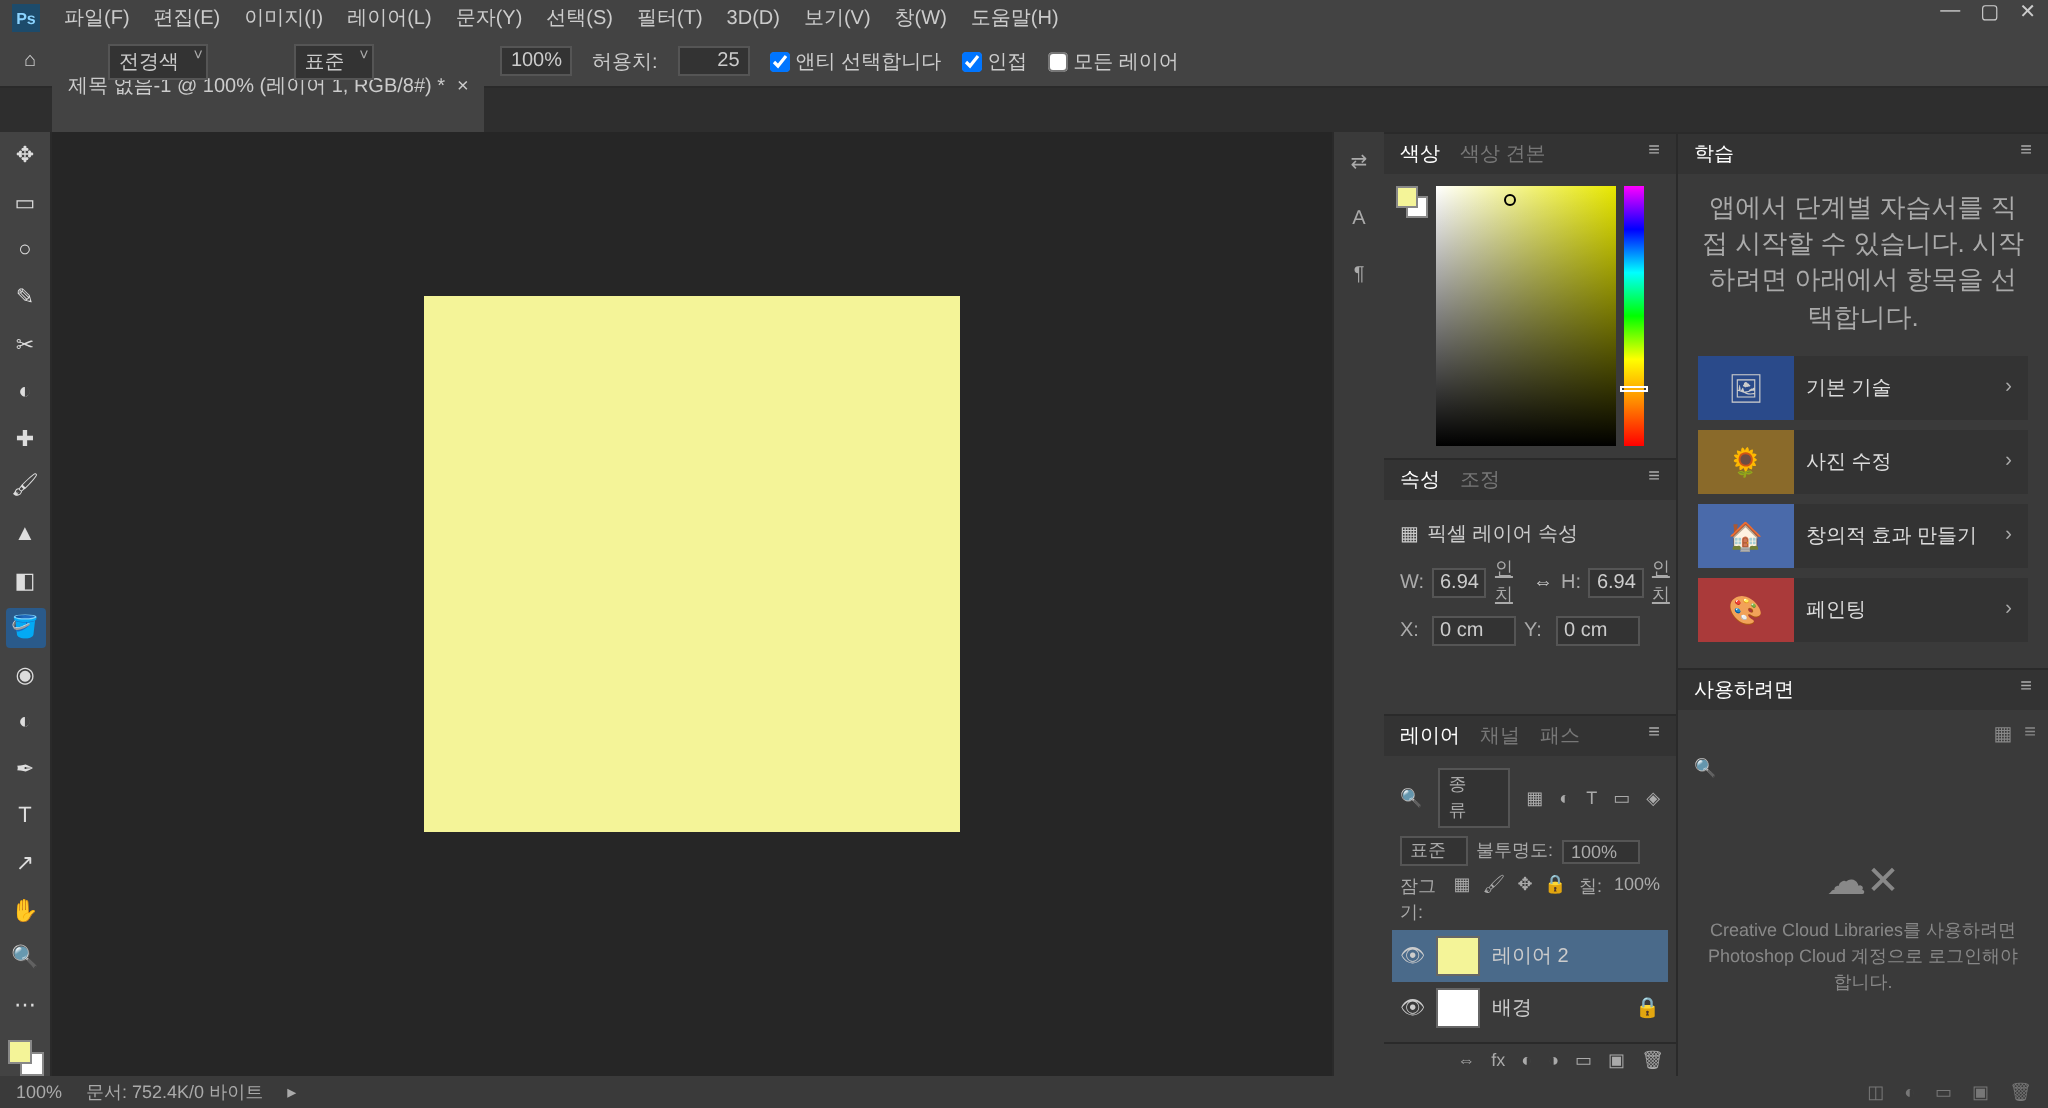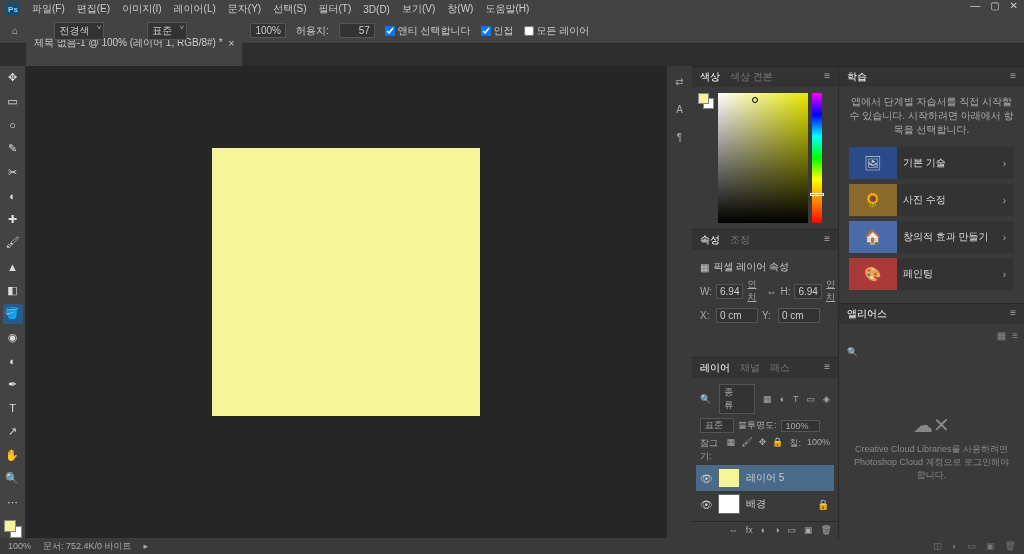--- a/index.html
+++ b/index.html
@@ -83,21 +83,21 @@
   .thumb.y { background: #f4f498; }
   .thumb.w { background: #fff; }
   .lock { margin-left: auto; color: #aaa; }
   .layer-foot { display: flex; gap: 8px; padding: 3px 6px; font-size: 9px; color: #aaa; justify-content: flex-end; border-top: 1px solid #2a2a2a; }
 
   
   .right-col { width: 186px; background: #3a3a3a; border-left: 1px solid #2a2a2a; display: flex; flex-direction: column; }
   .learn-body { padding: 8px 10px; text-align: center; font-size: 10px; }
   .learn-title { font-size: 11px; color: #fff; margin-bottom: 6px; }
   .learn-title .light { color: #ccc; }
-  .learn-sub { color: #aaa; font-size: 10px; line-height: 1.4; margin-bottom: 10px; }
+  .learn-sub { color: #aaa; font-size: 13px; line-height: 1.4; margin-bottom: 10px; }
   .learn-card { display: flex; align-items: center; margin: 5px 0; background: #333; height: 32px; }
   .learn-card .limg { width: 48px; height: 32px; display: flex; align-items: center; justify-content: center; font-size: 14px; }
   .learn-card .ltxt { flex: 1; text-align: left; padding: 0 6px; font-size: 10px; color: #ddd; }
   .learn-card .larrow { padding: 0 8px; color: #aaa; }
   .cclib { flex: 1; display: flex; flex-direction: column; align-items: center; justify-content: center; text-align: center; padding: 10px; color: #888; font-size: 9px; }
   .cclib .ccicon { font-size: 20px; margin-bottom: 6px; }
 
   
   .status { position: absolute; bottom: 0; left: 0; height: 16px; width: 672px; background: #3a3a3a; display: flex; align-items: center; padding: 0 8px; font-size: 9px; color: #aaa; gap: 12px; }
   .status-right { position: absolute; bottom: 0; right: 0; width: 352px; height: 16px; background: #3a3a3a; display: flex; align-items: center; justify-content: flex-end; padding: 0 8px; gap: 10px; font-size: 9px; color: #777; }
@@ -127,21 +127,21 @@
 
 <div class="options">
   <span class="home-icon">⌂</span>
   <span>🪣</span>
   <span class="dd">전경색</span>
   <span>모드:</span>
   <span class="dd">표준</span>
   <span>불투명도:</span>
   <span class="num">100%</span>
   <span>허용치:</span>
-  <span class="num">57</span>
+  <span class="num">25</span>
   <label class="chk">
       <input type="checkbox" checked="" style="">
       <span>앤티 선택합니다</span>
     </label>
   <label class="chk">
       <input type="checkbox" checked="" style="">
       <span>인접</span>
     </label>
   <label class="chk">
       <input type="checkbox" style="">
@@ -274,21 +274,21 @@
           <span>▦</span>
           <span>🖌</span>
           <span>✥</span>
           <span>🔒</span>
           <span>칠:</span>
           <span class="dd3">100%</span>
         </div>
         <div class="layer-item sel">
           <span class="eye">👁</span>
           <div class="thumb y"></div>
-          <span>레이어 5</span>
+          <span>레이어 2</span>
         </div>
         <div class="layer-item">
           <span class="eye">👁</span>
           <div class="thumb w"></div>
           <span>배경</span>
           <span class="lock">🔒</span>
         </div>
       </div>
       <div class="layer-foot">
         <span>⇔</span>
@@ -327,21 +327,21 @@
         </div>
         <div class="learn-card">
           <div class="limg" style="background:#aa3a3a">🎨</div>
           <div class="ltxt">페인팅</div>
           <div class="larrow">›</div>
         </div>
       </div>
     </div>
     <div class="panel">
       <div class="panel-tabs">
-        <span class="active">앨리어스</span>
+        <span class="active">사용하려면</span>
         <span class="panel-menu">≡</span>
       </div>
       <div style="padding:6px;display:flex;justify-content:flex-end;gap:6px">
         <span style="color:#888">▦</span>
         <span style="color:#888">≡</span>
       </div>
       <div style="padding:0 8px;color:#666;font-size:9px">
         <span>🔍</span>
       </div>
     </div>

